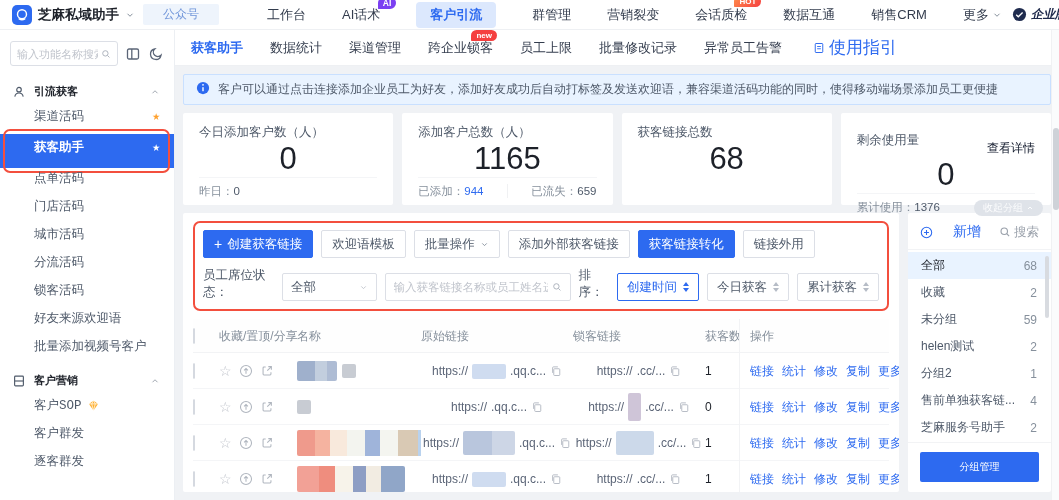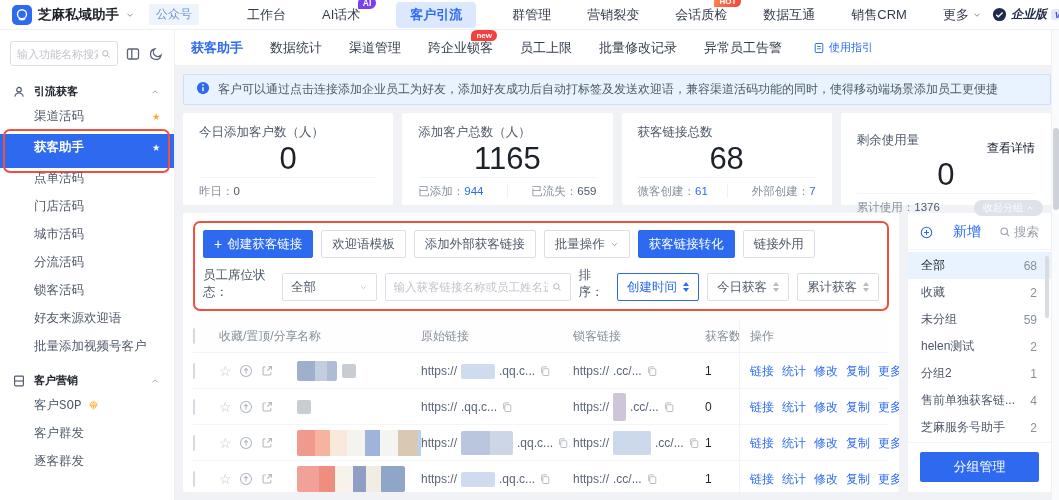--- a/index.html
+++ b/index.html
@@ -6,21 +6,21 @@
   html,body { width:1059px; height:500px; overflow:hidden; }
   body { font-family:"Liberation Sans","DejaVu Sans",sans-serif; background:#f0f2f5; color:#1d2129; position:relative; }
   .app { width:1059px; height:500px; display:flex; flex-direction:column; position:relative; }
 
   
   .topnav { height:30px; background:#fff; display:flex; align-items:center; padding:0 10px 0 12px; border-bottom:1px solid #eef0f3; flex:none; }
   .brand { display:flex; align-items:center; gap:6px; }
   .brand-logo { width:20px; height:20px; flex:none; }
   .brand-name { font-size:13.5px; font-weight:bold; color:#1d2129; white-space:nowrap; }
   .chev { width:10px; height:10px; flex:none; }
-  .acct-pill { margin-left:14px; font-size:12px; color:#6f94d9; background:#eef4fc; border-radius:2px; padding:2px 7px; white-space:nowrap; }
+  .acct-pill { margin-left:8px; font-size:12px; color:#6f94d9; background:#eef4fc; border-radius:2px; padding:2px 20px; white-space:nowrap; }
   .topmenu { display:flex; align-items:center; gap:36px; margin-left:48px; flex:1; }
   .topmenu-item { font-size:13px; color:#333c4d; position:relative; white-space:nowrap; cursor:pointer; display:flex; align-items:center; gap:3px; }
   .topmenu-item.active { background:#dce8fd; color:#2d6af0; font-weight:bold; padding:4px 14px; border-radius:4px; }
   .badge-ai { position:absolute; top:-9px; right:-16px; background:#7b3ff2; color:#fff; font-size:8.5px; font-weight:bold; padding:1px 5px; border-radius:7px 7px 7px 1px; }
   .badge-hot { position:absolute; top:-10px; right:-14px; background:linear-gradient(135deg,#ff8f4d,#f53f3f); color:#fff; font-size:8px; font-weight:bold; padding:1px 5px; border-radius:7px 7px 7px 1px; }
   .topnav-right { display:flex; align-items:center; gap:8px; margin-left:10px; }
   .edition { display:flex; align-items:center; gap:4px; }
   .edition-icon { width:15px; height:15px; }
   .edition-name { font-size:12px; font-weight:bold; color:#202b4d; font-style:italic; white-space:nowrap; }
   .edition-ver { font-size:10px; font-weight:bold; color:#4c57c4; background:#e3e7fb; padding:0 4px; border-radius:3px; font-style:italic; }
@@ -44,21 +44,21 @@
   .star-white { color:#fff; font-size:13px; }
   .annot-ring { position:absolute; left:3px; right:4px; top:-5px; bottom:-5px; border:2px solid #f34f3e; border-radius:7px; pointer-events:none; }
   .gem { width:13px; height:13px; margin-left:5px; flex:none; }
 
   
   .main { flex:1; display:flex; flex-direction:column; min-width:0; }
   .tabbar { height:36px; background:#fff; display:flex; align-items:center; gap:27px; padding:0 16px; flex:none; border-bottom:1px solid #eef0f3; }
   .tab { font-size:13px; color:#333c4d; position:relative; white-space:nowrap; cursor:pointer; }
   .tab.active { color:#2d6af0; font-weight:bold; }
   .badge-new { position:absolute; top:-9px; right:-4px; background:#f53f3f; color:#fff; font-size:8px; font-weight:bold; padding:1px 5px; border-radius:7px 7px 7px 1px; }
-  .guide-link { display:flex; align-items:center; gap:4px; font-size:11px; color:#2d6af0; cursor:pointer; margin-left:4px; }
+  .guide-link { display:flex; align-items:center; gap:4px; font-size:17px; color:#2d6af0; cursor:pointer; margin-left:4px; }
 
   .content { flex:1; min-height:0; padding:8px; display:flex; flex-direction:column; }
 
   .banner { background:#e9f3ff; border:1px solid #c9e0ff; border-radius:2px; padding:6px 12px; display:flex; align-items:flex-start; gap:8px; font-size:12px; color:#4e5969; flex:none; }
   .info-icon { width:14px; height:14px; flex:none; }
 
   .stats { display:flex; gap:9px; margin-top:8px; flex:none; }
   .stat-card { flex:1; background:#fff; border-radius:2px; padding:11px 16px 7px 16px; height:92px; display:flex; flex-direction:column; }
   .stat-head { display:flex; justify-content:space-between; align-items:center; }
   .stat-title { font-size:12.5px; color:#4e5969; }
@@ -95,21 +95,21 @@
 
   .tgrid { display:grid; grid-template-columns:26px 78px 124px 152px 132px 34px minmax(0,1fr); align-items:center; }
   .thead { height:34px; margin-top:8px; color:#86909c; font-size:12px; background:#fefefe; border-bottom:1px solid #f2f3f5; }
   .th { white-space:nowrap; overflow:hidden; }
   .trow { height:36px; border-bottom:1px solid #f4f5f7; font-size:12px; color:#4e5969; }
   .cb { width:13px; height:13px; border:1px solid #d5d9e0; border-radius:2px; background:#fff; cursor:pointer; }
   .fav-cell { display:flex; align-items:center; gap:7px; }
   .star-off { font-size:14px; color:#c0c4cc; cursor:pointer; line-height:1; }
   .icon-14 { width:14px; height:14px; cursor:pointer; flex:none; }
   .name-cell { display:flex; align-items:center; gap:5px; overflow:hidden; }
-  .link-cell { display:flex; align-items:center; gap:4px; overflow:hidden; white-space:nowrap; color:#5b6577; }
+  .link-cell { display:flex; align-items:center; gap:4px; overflow:hidden; white-space:nowrap; color:#5b6577;justify-content:center; }
   .copy-ic { width:12px; height:12px; flex:none; cursor:pointer; }
   .cnt-cell { color:#1d2129; }
   .act-cell { display:flex; align-items:center; gap:8px; border-left:1px solid #f2f3f5; padding-left:10px; height:36px; }
   .thead .act-cell { height:34px; border-left:1px solid #f2f3f5; }
   .act-link { color:#2d6af0; font-size:12px; cursor:pointer; white-space:nowrap; }
 
   
   .mz { border-radius:2px; flex:none; }
   .mz-blue { width:40px; height:20px; background:linear-gradient(90deg,#9fb0cc 0 45%,#c2cede 45% 75%,#aebcd4 75% 100%); }
   .mz-sq { width:14px; height:14px; background:#c8ccd3; }
@@ -125,21 +125,21 @@
   .collapse-pill { position:absolute; top:-13px; right:8px; background:#dfe3e9; color:#fbfcfd; font-size:10px; padding:1px 9px; border-radius:8px; display:flex; align-items:center; gap:3px; cursor:pointer; }
   .groups-head { display:flex; align-items:center; justify-content:space-between; padding:10px 12px 8px 12px; border-bottom:1px solid #f2f3f5; flex:none; }
   .g-add { display:flex; align-items:center; gap:20px; color:#2d6af0; font-size:14px; cursor:pointer; }
   .g-search { display:flex; align-items:center; gap:3px; color:#9aa1ab; font-size:12.5px; cursor:pointer; }
   .g-list { flex:1; min-height:0; overflow:hidden; position:relative; padding-top:2px; }
   .g-item { height:27px; display:flex; align-items:center; justify-content:space-between; padding:0 14px 0 13px; font-size:12px; color:#4e5969; cursor:pointer; }
   .g-item.active { background:#e9f3ff; color:#1d2129; }
   .g-count { color:#86909c; }
   .g-scroll { position:absolute; right:2px; top:6px; width:4px; height:62px; background:#d8dbe0; border-radius:2px; }
   .groups-foot { flex:none; padding:9px 12px 10px 12px; border-top:1px solid #f2f3f5; margin-top:auto; }
-  .g-manage { width:100%; height:30px; background:#2d6af0; color:#fff; border:none; border-radius:2px; font-size:13px; cursor:pointer; font-family:inherit; }
+  .g-manage { width:100%; height:30px; background:#2d6af0; color:#fff; border:none; border-radius:2px; font-size:10px; cursor:pointer; font-family:inherit; }
 
   
   .win-scroll { position:absolute; right:0; top:30px; bottom:0; width:8px; background:#fafbfc; border-left:1px solid #f0f1f3; }
   .win-thumb { position:absolute; left:1px; width:6px; top:98px; height:82px; background:#ced2d8; border-radius:3px; }
 </style>
 </head>
 <body>
 
 <div class="app">
 
@@ -344,25 +344,20 @@
               <span><span>已添加：</span><span class="val link">944</span></span>
               <span class="foot-div"></span>
               <span><span>已流失：</span><span class="val">659</span></span>
             </div>
           </div>
           <div class="stat-card">
             <div class="stat-head">
                 <span class="stat-title">获客链接总数</span>
               </div>
             <div class="stat-value">68</div>
-            <div class="stat-footer">
-              <span><span>微客创建：</span><span class="val link">61</span></span>
-              <span class="foot-div"></span>
-              <span><span>外部创建：</span><span class="val link">7</span></span>
-            </div>
           </div>
           <div class="stat-card">
             <div class="stat-head">
               <span class="stat-title">剩余使用量</span>
               <span class="stat-link">查看详情</span>
             </div>
             <div class="stat-value">0</div>
             <div class="stat-footer">
                 <span><span>累计使用：</span><span class="val">1376</span></span>
               </div>
@@ -376,27 +371,27 @@
             <div class="red-wrap">
               <div class="btn-row">
                 <button class="btn primary">
                     <span class="plus">+</span>
                     <span>创建获客链接</span>
                   </button>
                 <button class="btn">
                     <span>欢迎语模板</span>
                   </button>
                 <button class="btn">
-                    <span>添加外部获客链接</span>
-                  </button>
-                <button class="btn">
                     <span>批量操作</span>
                     <svg class="caret-down" viewBox="0 0 16 16">
                       <path d="M4 6l4 4 4-4" fill="none" stroke="#86909c" stroke-width="1.6"></path>
                     </svg>
+                  </button>
+                <button class="btn">
+                    <span>添加外部获客链接</span>
                   </button>
                 <button class="btn primary">
                     <span>获客链接转化</span>
                   </button>
                 <button class="btn">
                     <span>链接外用</span>
                   </button>
 
               </div>
 

